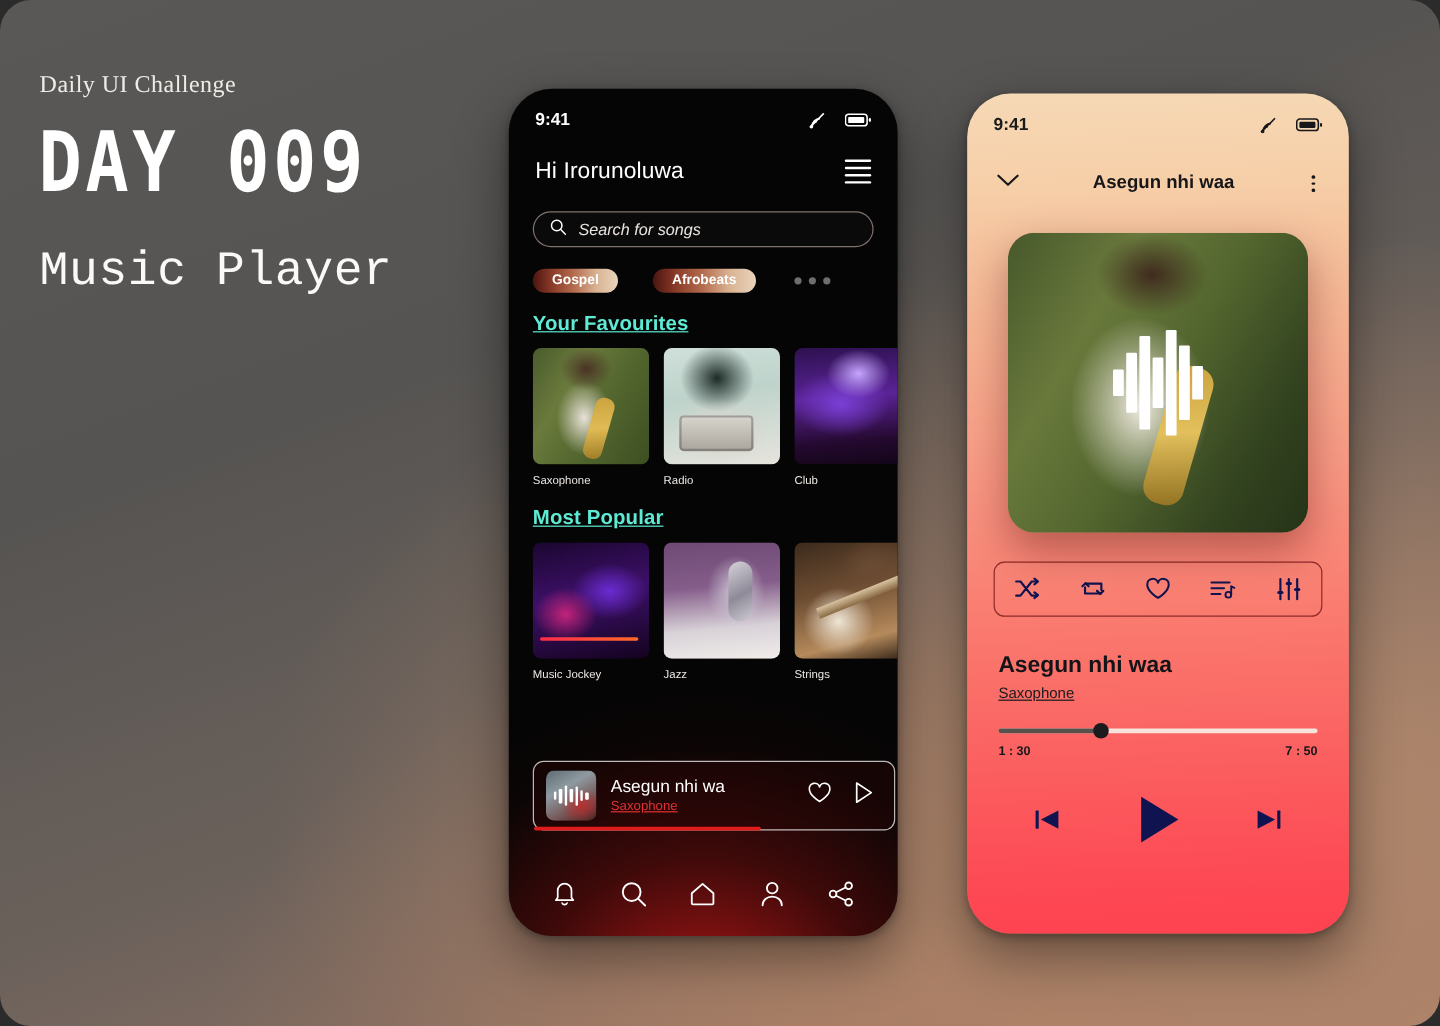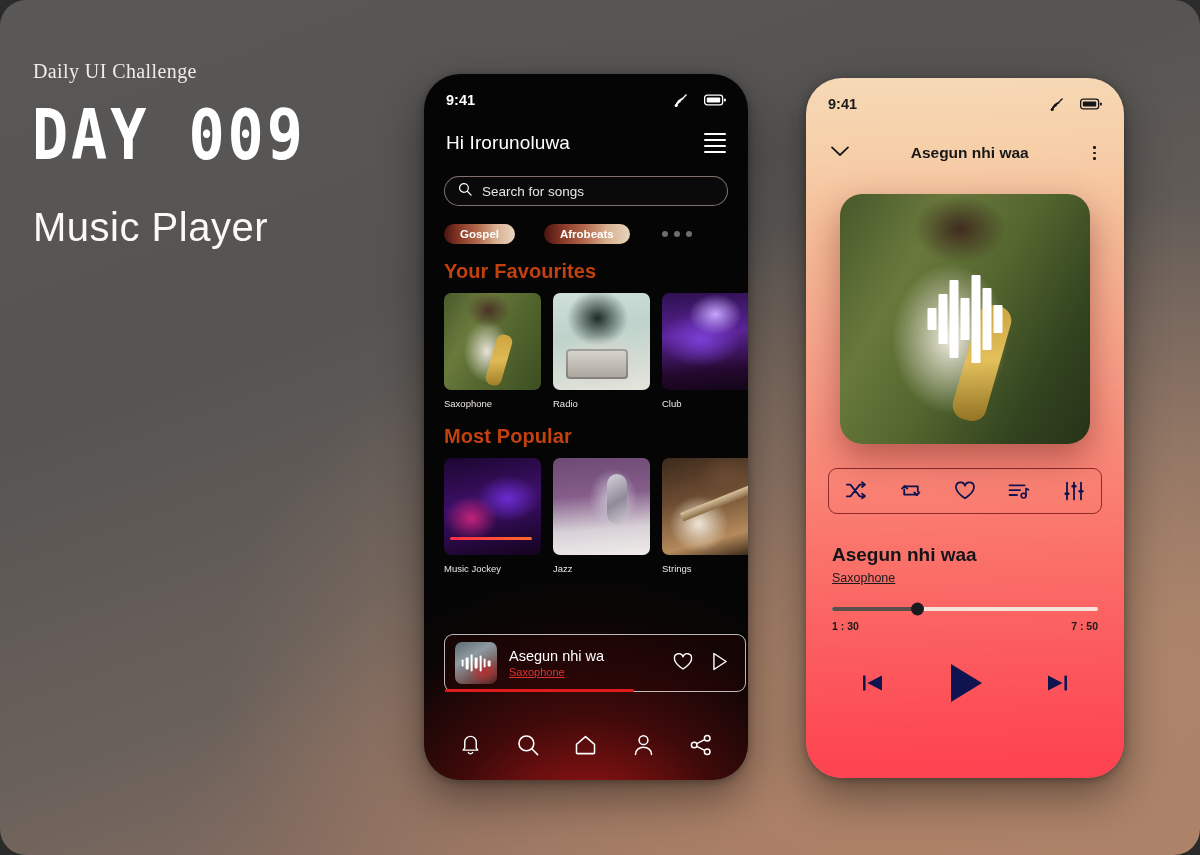--- a/index.html
+++ b/index.html
@@ -43,21 +43,21 @@
     font-weight: 700;
     letter-spacing: 3px;
     color: #ffffff;
     line-height: 1;
     transform: scaleY(1.12) scaleX(0.97);
     transform-origin: left top;
   }
   #project-title {
     margin-top: 42px;
     margin-left: 1px;
-    font-family: Liberation Sans, sans-serif;
+    font-family: Liberation Mono, monospace;
     font-size: 40px;
     color: #fbf9f7;
     letter-spacing: 0.5px;
   }
 
   
   .phone {
     position: absolute;
     border-radius: 36px;
     overflow: hidden;
@@ -115,39 +115,39 @@
   #search-wrap { padding: 20px 20px 0 20px; }
   #search-box {
     display: flex; align-items: center; gap: 10px;
     height: 30px;
     border: 1px solid rgba(225,200,190,0.55);
     border-radius: 16px;
     padding: 0 13px;
     background: rgba(255,255,255,0.025);
   }
   #search-box svg { flex: 0 0 auto; }
-  #search-placeholder { color: #e9e4e0; font-size: 13.5px; }
+  #search-placeholder { color: #e9e4e0; font-size: 13.5px; font-style: italic; }
 
   
   #chips-row { display: flex; align-items: center; gap: 29px; padding: 18px 20px 0 20px; }
   .chip {
     height: 20px; line-height: 20px;
     padding: 0 16px;
     border-radius: 11px;
     font-size: 11.5px; font-weight: 600;
     color: #ffffff;
     background: linear-gradient(90deg, #4a1410 0%, #8a3a28 22%, #b36b4d 48%, #d9b292 74%, #e8d4bd 100%);
     white-space: nowrap;
   }
   #chip-dots { display: flex; gap: 6px; margin-left: 3px; }
   #chip-dots span { width: 6px; height: 6px; border-radius: 50%; background: #6e6e6e; display: block; }
 
   
   .section { padding-left: 20px; margin-top: 16px; }
-  .section-title { color: #c2410c; font-size: 20px; font-weight: 600; letter-spacing: 0.1px; }
+  .section-title { color: #5eead4; font-size: 17px; font-weight: 600; letter-spacing: 0.1px; text-decoration: underline; }
   .card-row { display: flex; gap: 12px; margin-top: 10px; }
   .card { flex: 0 0 auto; width: 97px; }
   .card-art {
     width: 97px; height: 97px;
     border-radius: 7px;
     overflow: hidden;
     position: relative;
   }
   .card-label { margin-top: 8px; color: #ece7e3; font-size: 9.5px; }
 

